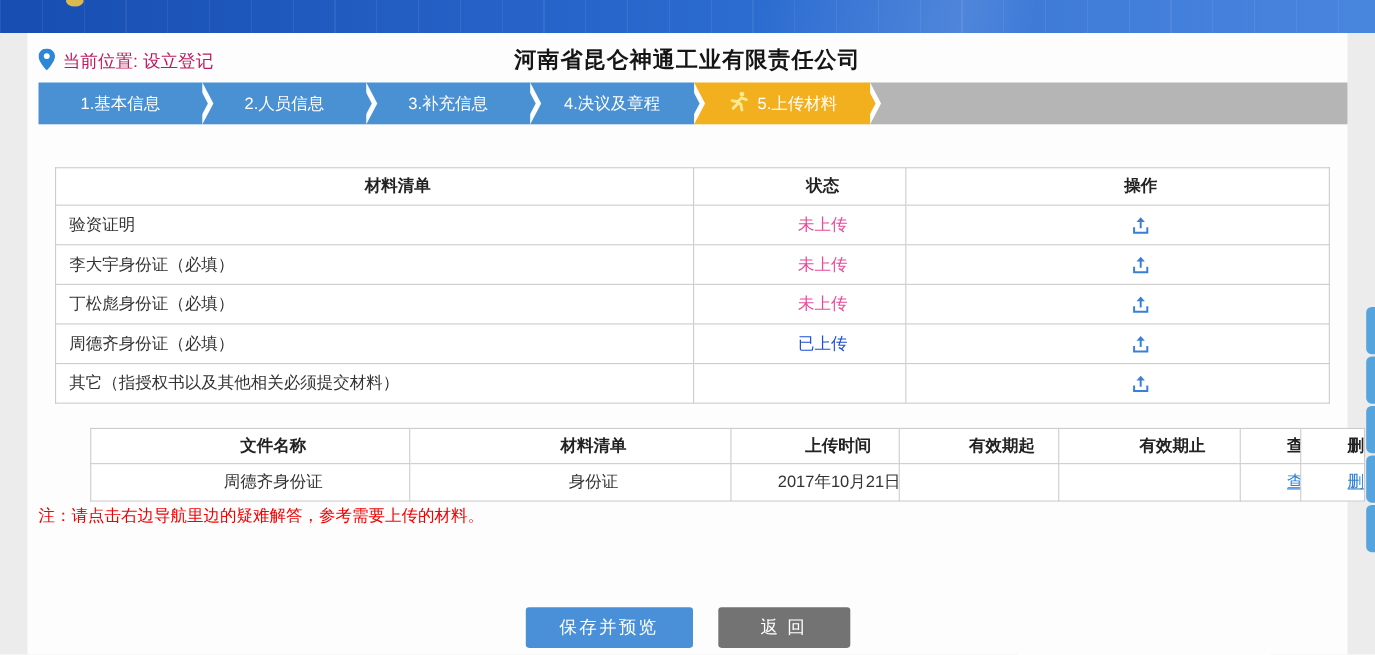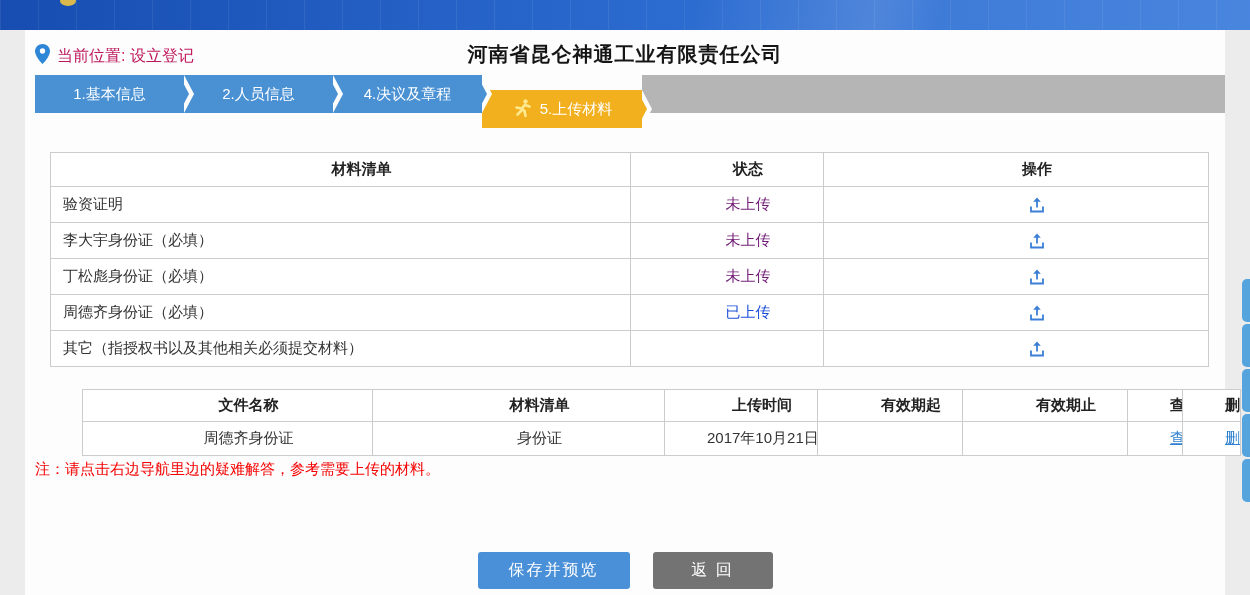--- a/index.html
+++ b/index.html
@@ -38,35 +38,35 @@
     position:relative; flex:0 0 149px; height:38px; background:#4a91d4;
     display:flex; align-items:center; justify-content:center; gap:6px;
     color:#fff; font-size:15px; cursor:pointer;
   }
   .step::before, .step::after {
     content:""; position:absolute; left:100%; top:0; width:0; height:0;
     border-top:19px solid transparent; border-bottom:19px solid transparent;
   }
   .step::before { border-left:10px solid #fdfdfd; margin-left:0; z-index:1; }
   .step::after  { border-left:10px solid #4a91d4; margin-left:-5px; z-index:2; }
-  .step.active { background:#f2af1e; flex-basis:160px;margin-top:15px; }
+  .step.active { background:#f2af1e; flex-basis:160px; }
   .step.active::after { border-left-color:#f2af1e; }
   .step:nth-child(1){z-index:10}.step:nth-child(2){z-index:9}.step:nth-child(3){z-index:8}
   .step:nth-child(4){z-index:7}.step:nth-child(5){z-index:6}
   .step-filler { flex:1 1 auto; background:#b5b5b5; z-index:1; }
 
   
   table { border-collapse:collapse; table-layout:fixed; background:#fff; }
   th, td { border:1px solid #ccc; font-size:15px; color:#333; text-align:center; overflow:hidden; white-space:nowrap;padding-left:42px; }
   th { font-weight:bold; color:#222; }
   .materials { position:absolute; left:25px; top:122px; width:1158px; }
   .materials th { height:34px; }
   .materials td { height:36px; }
   .materials td.name { text-align:left; padding-left:12px; }
-  .status-not { color:#701a75; }
+  .status-not { color:#ec4899; }
   .status-done { color:#1d4ed8;margin-left:14px; }
 
   .files { position:absolute; left:25px; top:359px; width:1158px;margin-left:32px; }
   .files th { height:32px; }
   .files td { height:34px; }
 
   .upload-btn { display:inline-block; width:20px; height:20px; cursor:pointer; vertical-align:middle; }
   a.tbl-link { color:#2f80d0; text-decoration:underline; cursor:pointer; }
 
   .note { position:absolute; left:10px; top:430px; font-size:15px; color:#f40000; }
@@ -104,20 +104,23 @@
     </div>
 
     <div class="company-title">河南省昆仑神通工业有限责任公司</div>
 
     <div class="stepnav">
       <div class="step">
         <span>1.基本信息</span>
       </div>
       <div class="step">
         <span>2.人员信息</span>
+      </div>
+      <div class="step">
+        <span>3.补充信息</span>
       </div>
       <div class="step">
         <span>4.决议及章程</span>
       </div>
       <div class="step active">
         <span>
           <svg width="22" height="22" viewBox="0 0 22 22">
             <g stroke="#ffe98f" stroke-width="2.6" stroke-linecap="round" fill="none">
               <circle cx="13.5" cy="4.5" r="2.2" fill="#ffe98f" stroke="none"></circle>
               <path d="M13 8 L9.5 11.5 L12.5 14"></path>

